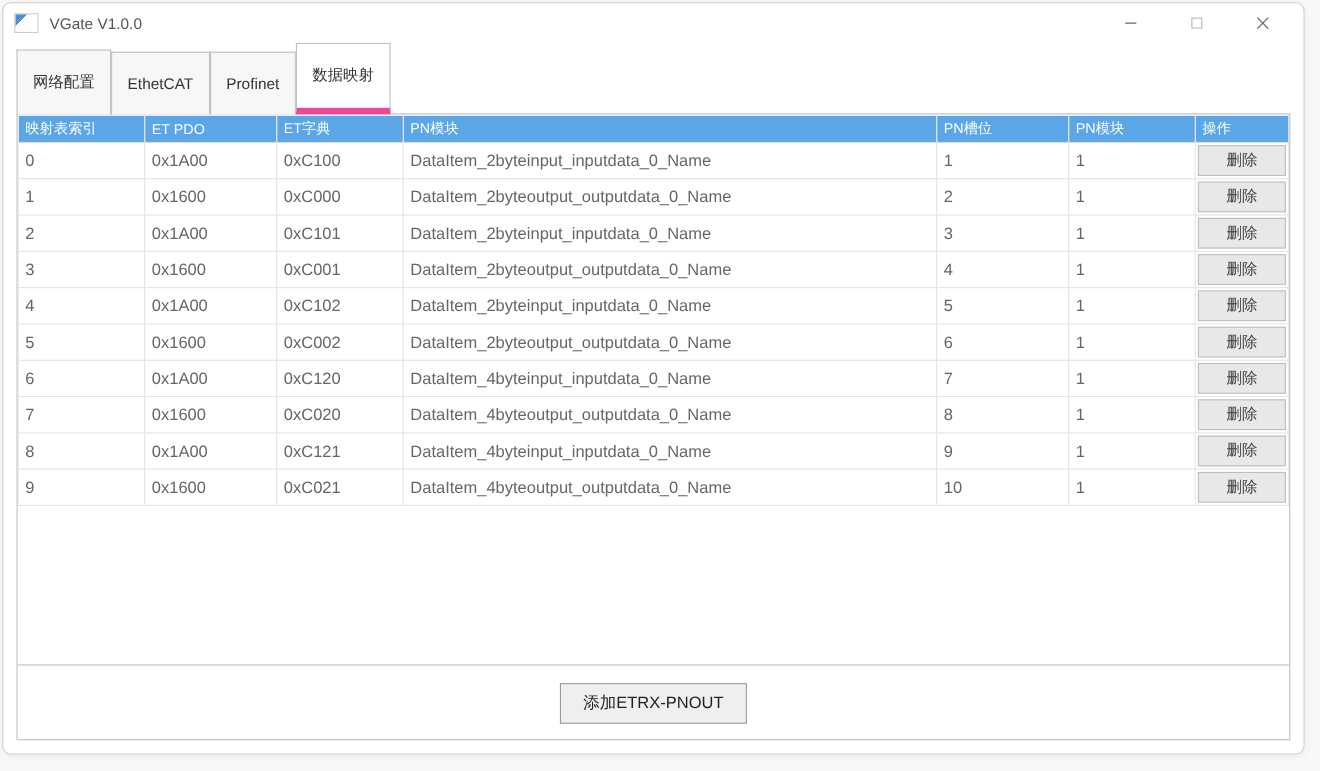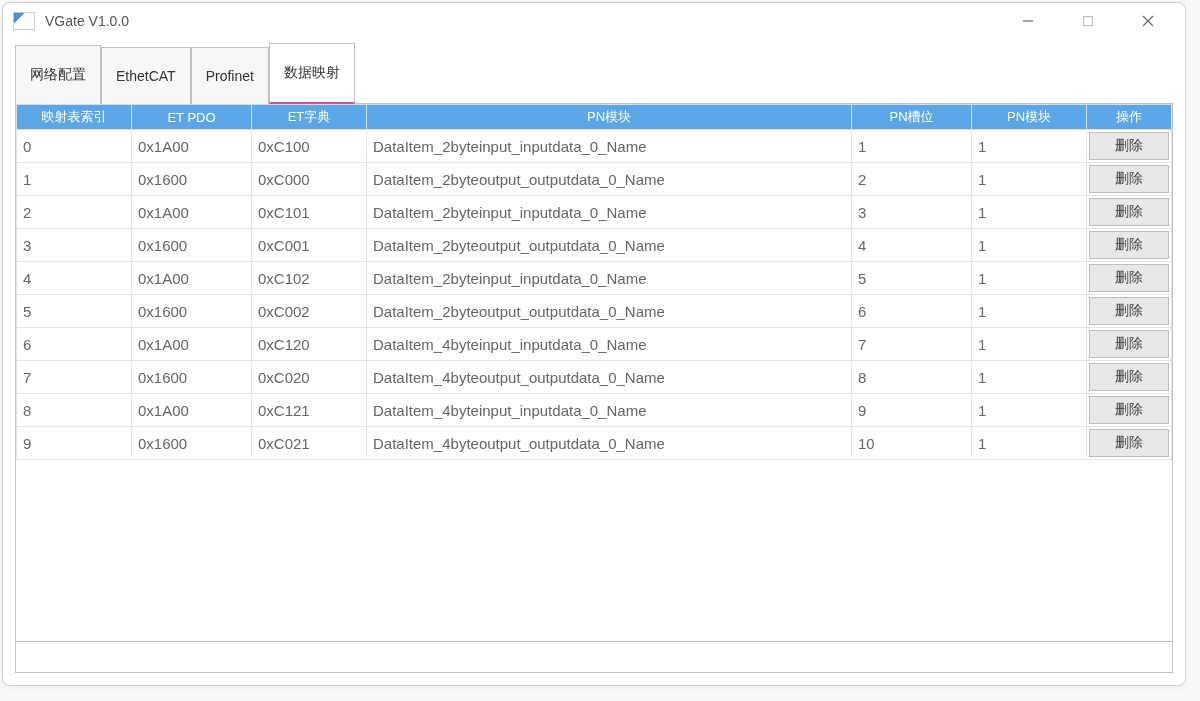--- a/index.html
+++ b/index.html
@@ -78,41 +78,41 @@
     border-bottom:none;
     background:#f7f7f7;
     color:#333;
     margin-right:0px;
     position:relative;
     top:1px;
     cursor:pointer;
   }
   .tab.active {
     background:#fff;
-    border-bottom:2px solid #ec4899;
+    border-bottom:6px solid #ec4899;
     z-index:2;
   }
   .tab-pane {
     border:1px solid #c0c0c0;
     flex:1;
     display:flex;
     flex-direction:column;
     background:#fff;
   }
 
   .grid {
     border-collapse:collapse;
     width:100%;
     table-layout:fixed;
   }
   .grid th {
     background:#5aa6e6;
     color:#fff;
     font-weight:normal;
-    text-align:center;
+    text-align:left;
     padding:3px 6px;
     border:1px solid #ddd;
     font-size:13px;
     white-space:nowrap;
     overflow:hidden;
   }
   .grid td {
     border:1px solid #e4e4e4;
     padding:5px 6px;
     color:#666;
@@ -334,17 +334,18 @@
                 <td>1</td>
                 <td class="op-cell">
                   <span class="del-btn">删除</span>
                 </td>
               </tr>
             </tbody>
         </table>
       </div>
 
       <div class="bottom-bar">
+        <button class="big-btn">添加ETRX-PNOUT</button>
       </div>
     </div>
   </div>
 
 </div>
 
 </body></html>

